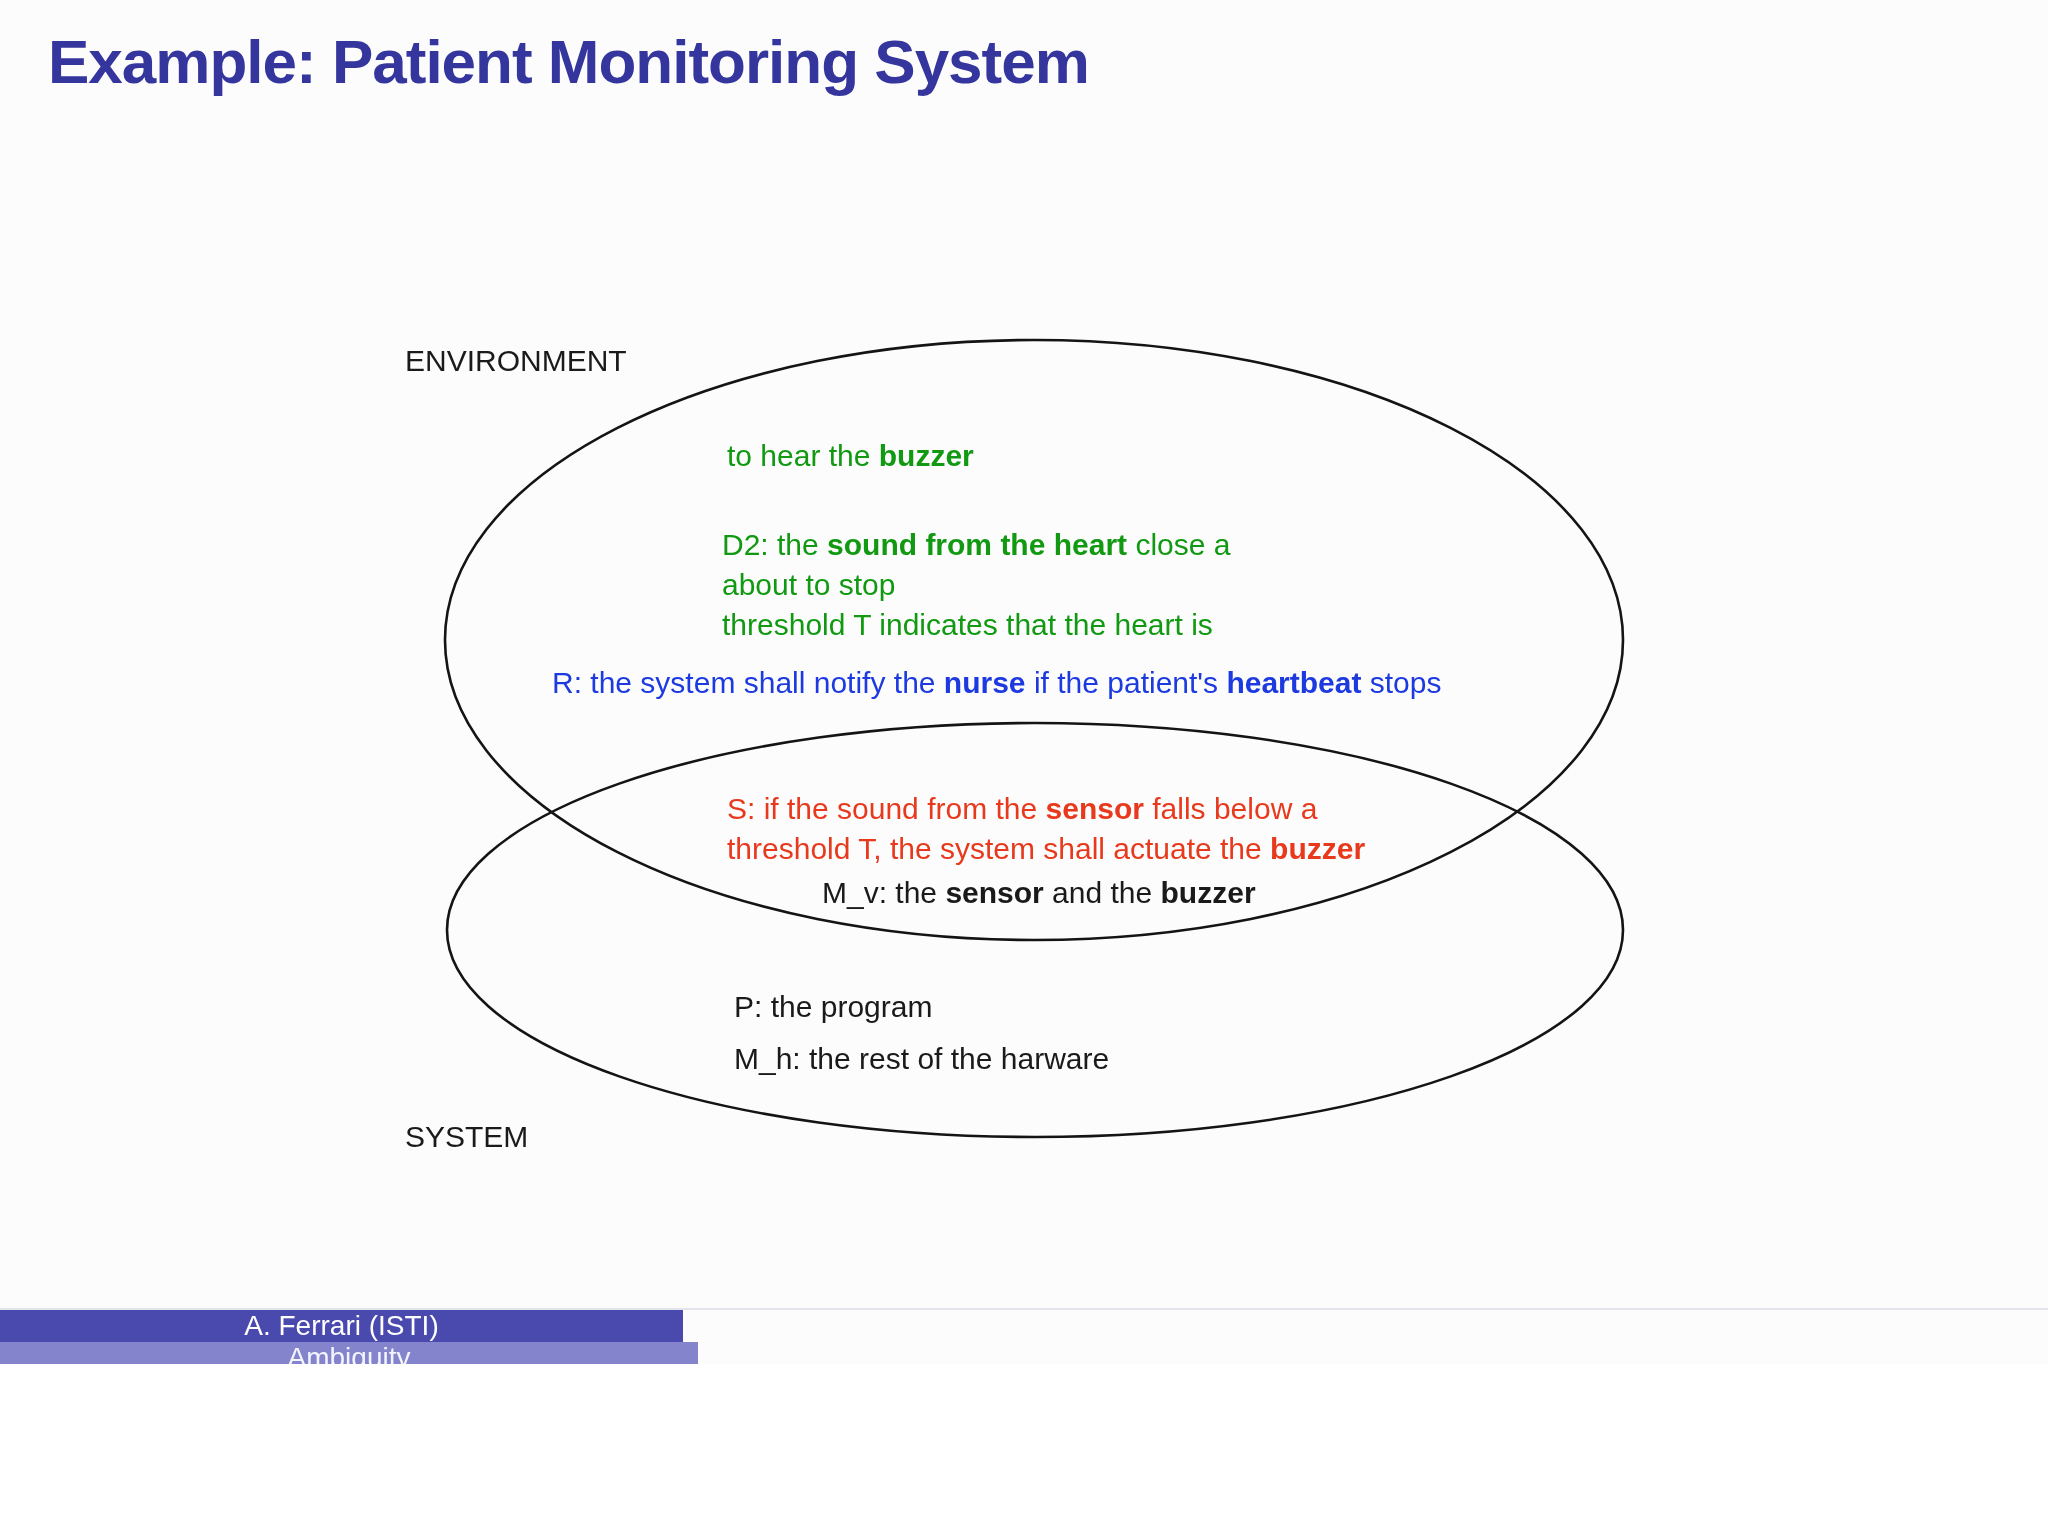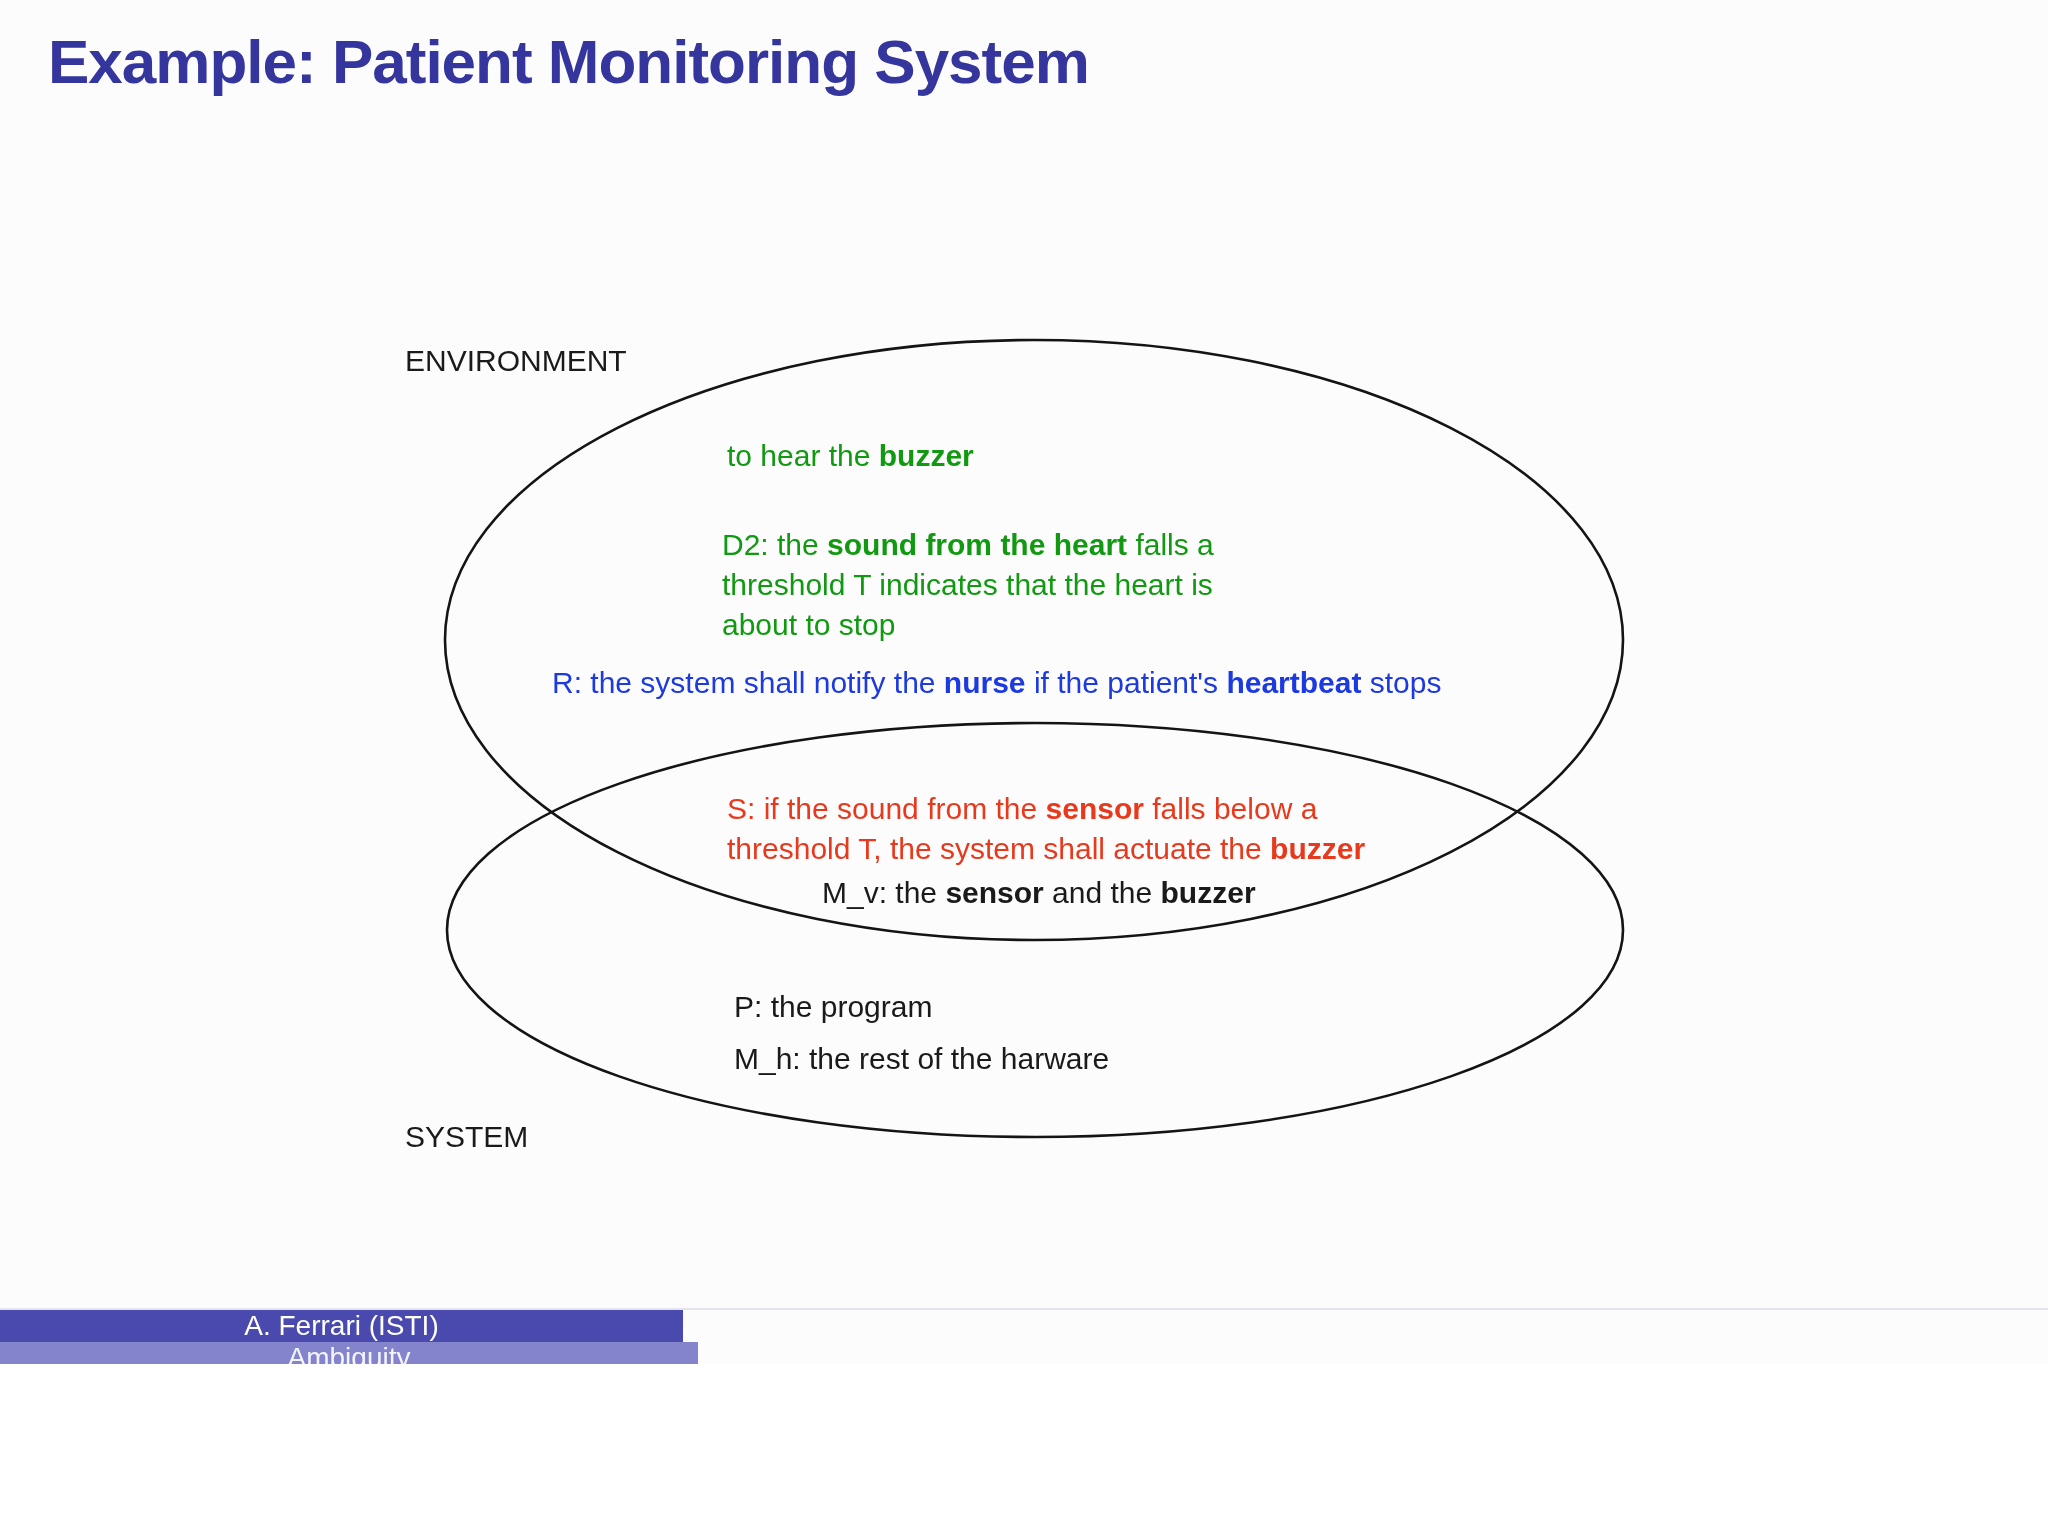--- a/index.html
+++ b/index.html
@@ -47,23 +47,23 @@
 
   <div class="set-label" style="left:405px; top:344px;">ENVIRONMENT</div>
 
   <div class="set-label" style="left:405px; top:1120px;">SYSTEM</div>
 
   <div class="rich-block" style="left: 727px; top: 436px; color: rgb(17, 154, 17);">
       <div class="rline"><span>to hear the </span><span class="b">buzzer</span></div>
     </div>
 
   <div class="rich-block" style="left: 722px; top: 525px; color: rgb(17, 154, 17);">
-      <div class="rline"><span>D2: the </span><span class="b">sound from the heart</span><span> falls a</span></div>
+      <div class="rline"><span>D2: the </span><span class="b">sound from the heart</span><span> close a</span></div>
+      <div class="rline"><span>about to stop</span></div>
       <div class="rline"><span>threshold T indicates that the heart is</span></div>
-      <div class="rline"><span>about to stop</span></div>
     </div>
 
   <div class="rich-block" style="left: 727px; top: 789px; color: rgb(232, 57, 28);">
       <div class="rline"><span>S: if the sound from the </span><span class="b">sensor</span><span> falls below a</span></div>
       <div class="rline"><span>threshold T, the system shall actuate the </span><span class="b">buzzer</span></div>
     </div>
 
   <div class="rich-block" style="left: 552px; top: 663px; color: rgb(28, 58, 224);">
       <div class="rline"><span>R: the system shall notify the </span><span class="b">nurse</span><span> if the patient's </span><span class="b">heartbeat</span><span> stops</span></div>
     </div>

